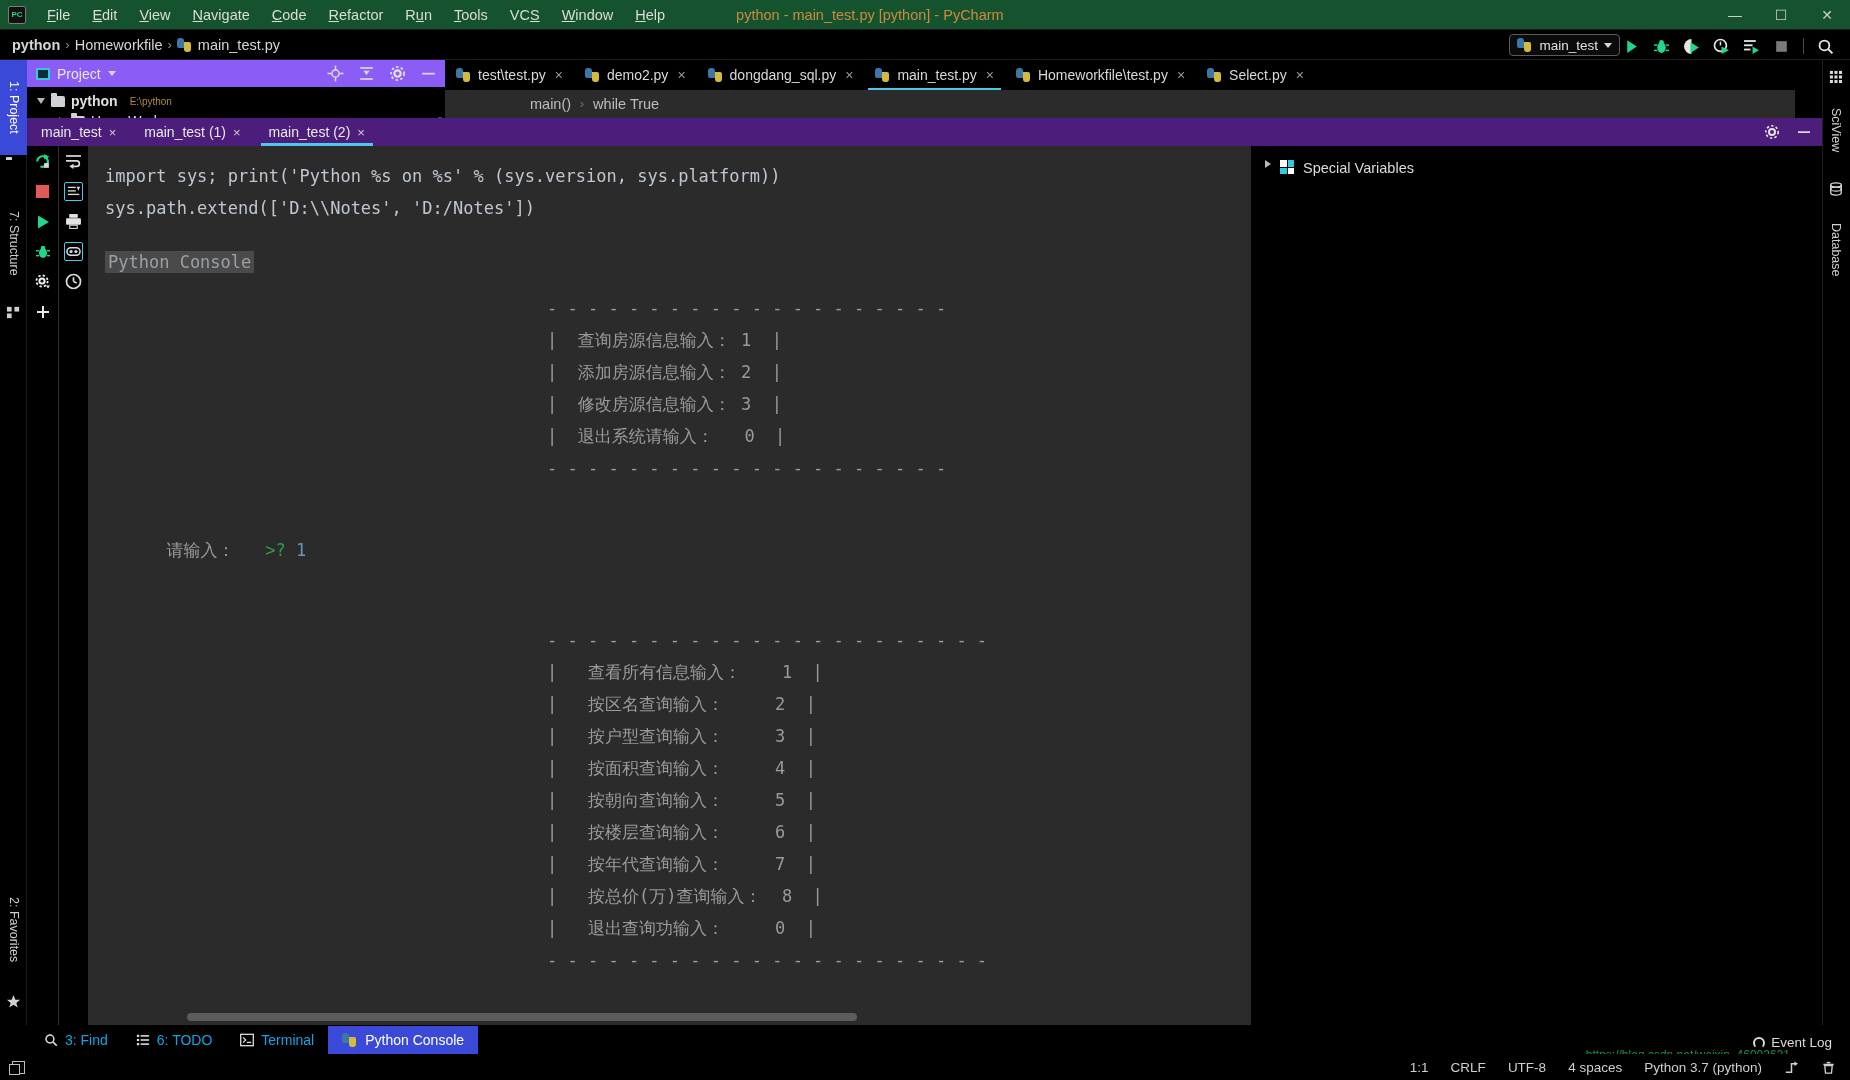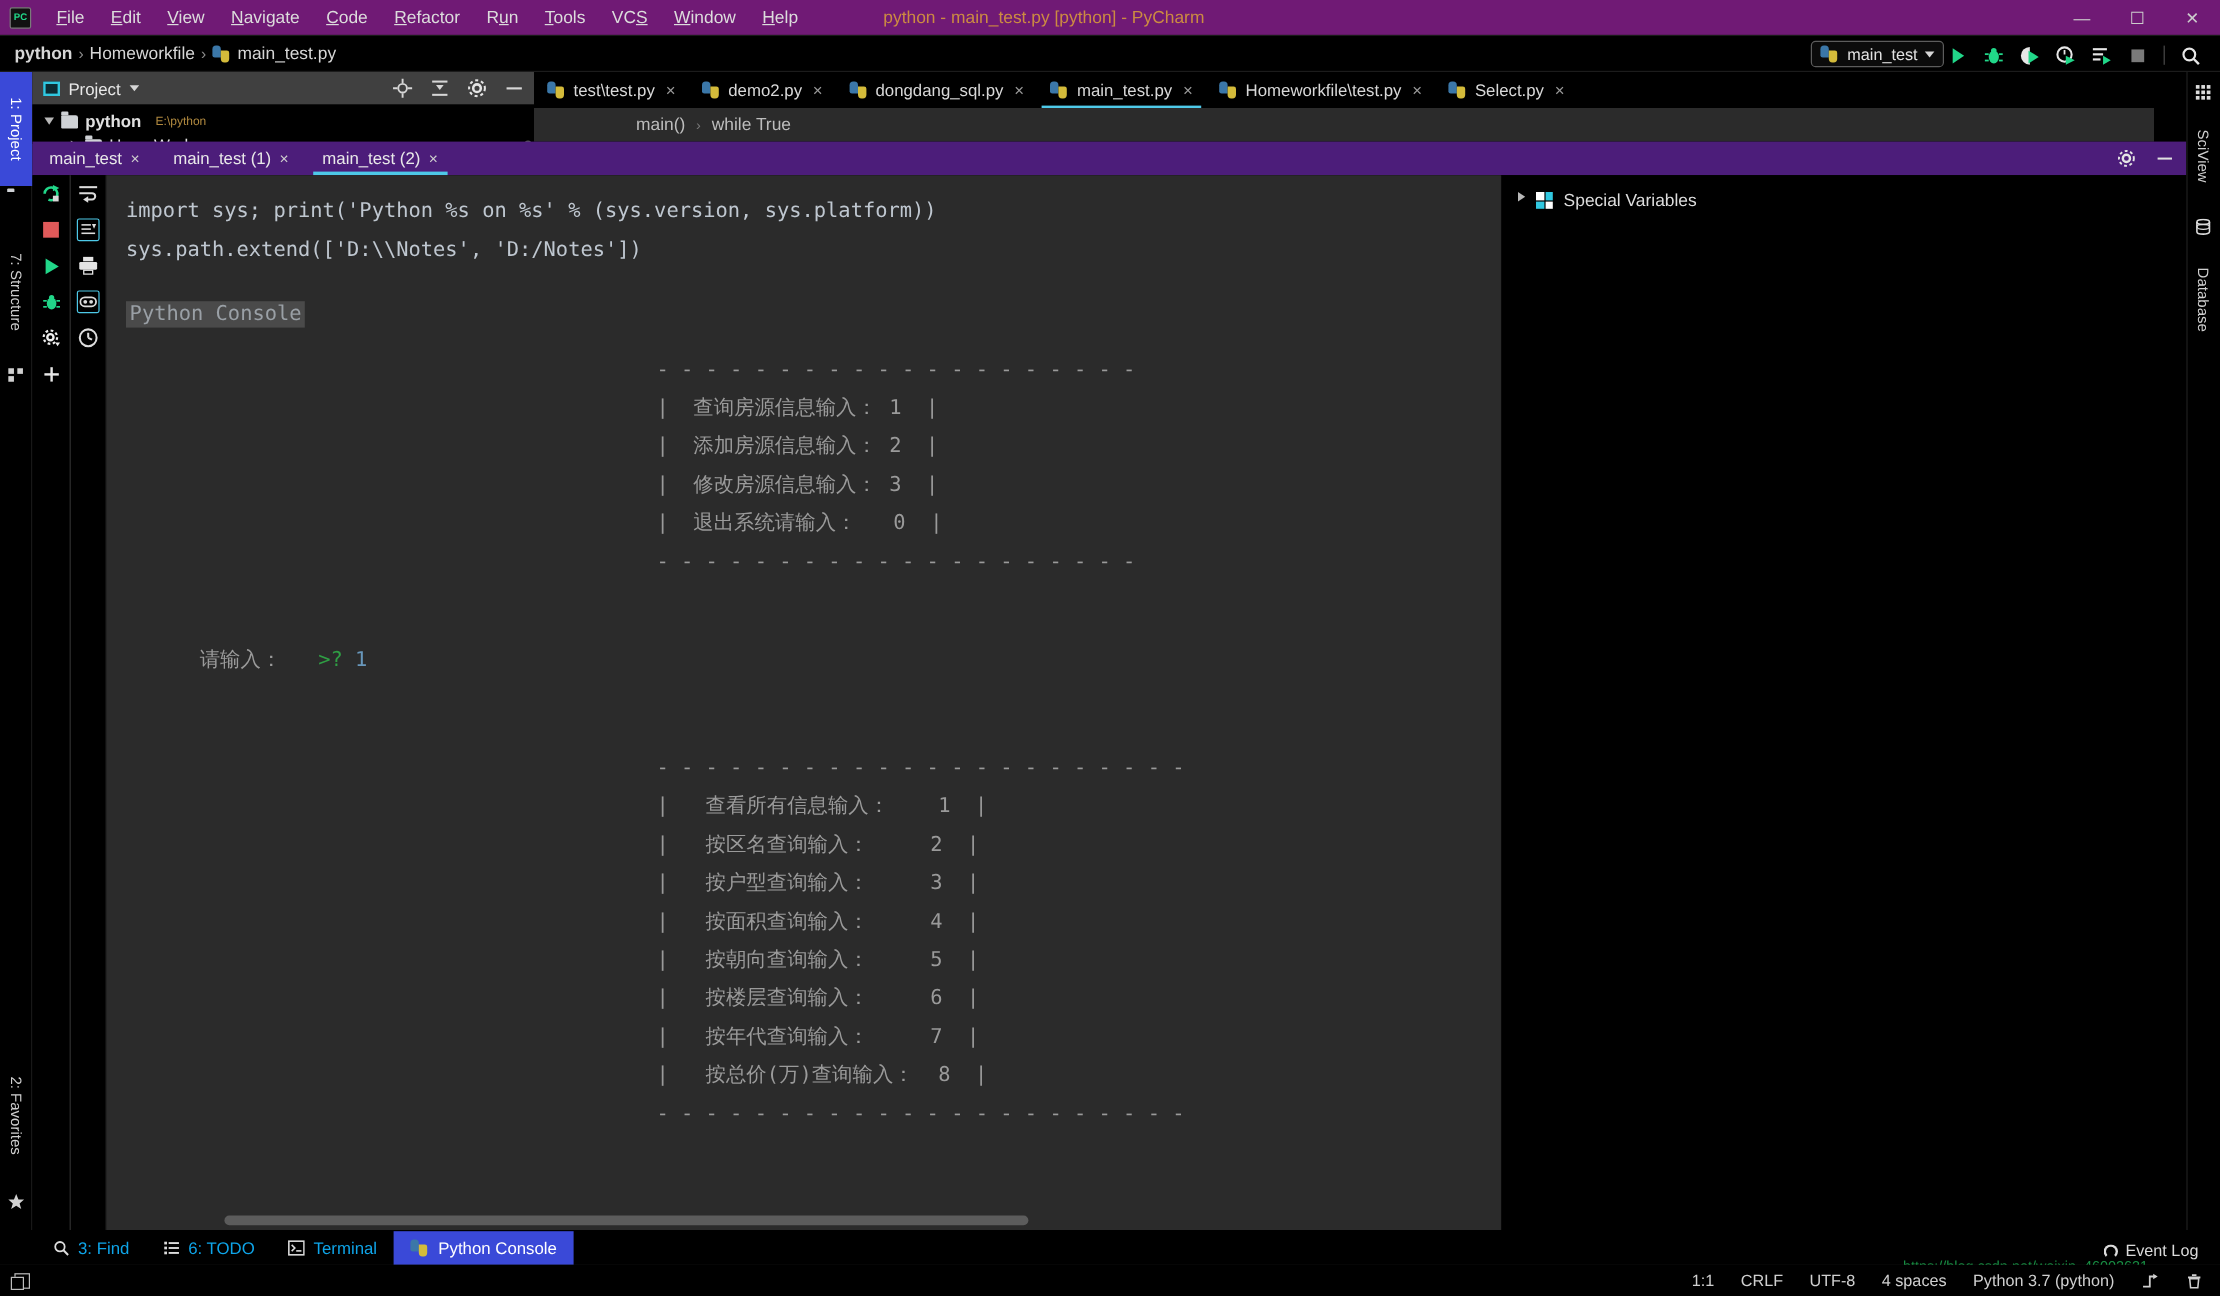--- a/index.html
+++ b/index.html
@@ -7,21 +7,21 @@
     width: 1850px; height: 1080px;
     background: #000;
     font-family: "Liberation Sans", sans-serif;
     overflow: hidden;
   }
   #app { position: relative; width: 1850px; height: 1080px; background: #000; }
 
   
   .titlebar {
     position: absolute; left: 0; top: 0; width: 1850px; height: 30px;
-    background: #701a75; display: flex; align-items: center;
+    background: #14532d; display: flex; align-items: center;
     border-bottom: 1px solid #1a1a1a;
   }
   .pc-logo {
     width: 18px; height: 18px; margin-left: 8px; margin-right: 10px;
     border: 1px solid #7a7a7a; border-radius: 2px;
     font-size: 8px; color: #21d789; display: flex;
     align-items: center; justify-content: center; font-weight: bold;
     background: #111;
   }
   .menubar { display: flex; align-items: center; gap: 0px; }
@@ -94,21 +94,21 @@
   .vtab.active { background: #3a49d8; color: #fff; }
   .vico { position: absolute; left: 6px; width: 15px; height: 15px; }
 
   
   .projectwin {
     position: absolute; left: 27px; top: 60px; width: 418px; height: 60px;
     background: #2b2b2b;
   }
   .projhdr {
     position: absolute; left: 0; top: 0; width: 418px; height: 27px;
-    background: #404040; display: flex; align-items: center;
+    background: #8b5cf6; display: flex; align-items: center;
   }
   .projhdr .titlebox { display: flex; align-items: center; gap: 7px; margin-left: 9px; }
   .proj-sq { width: 14px; height: 12px; border: 2px solid #31c8e0; background: #0d2c33; }
   .projhdr .ttl { color: #e8e8e8; font-size: 14px; }
   .projhdr .acts {
     position: absolute; right: 8px; display: flex; align-items: center; gap: 14px;
   }
   .projtree {
     position: absolute; left: 0; top: 27px; width: 418px; height: 33px;
     background: #000; padding: 4px 0 0 10px; overflow: hidden;
@@ -608,20 +608,21 @@
 
     <div class="cline indent-m c-gray">- - - - - - - - - - - - - - - - - - - - - -</div>
     <div class="cline indent-m c-gray">|   查看所有信息输入：    1  |</div>
     <div class="cline indent-m c-gray">|   按区名查询输入：     2  |</div>
     <div class="cline indent-m c-gray">|   按户型查询输入：     3  |</div>
     <div class="cline indent-m c-gray">|   按面积查询输入：     4  |</div>
     <div class="cline indent-m c-gray">|   按朝向查询输入：     5  |</div>
     <div class="cline indent-m c-gray">|   按楼层查询输入：     6  |</div>
     <div class="cline indent-m c-gray">|   按年代查询输入：     7  |</div>
     <div class="cline indent-m c-gray">|   按总价(万)查询输入：  8  |</div>
+    <div class="cline indent-m c-gray">|   退出查询功输入：     0  |</div>
     <div class="cline indent-m c-gray">- - - - - - - - - - - - - - - - - - - - - -</div>
 
     <div style="height:18px;"></div>
 
     <div class="hscroll"></div>
   </div>
 
   <div class="svpanel">
     <div class="svhdr">
       <span class="tri-r"></span>

